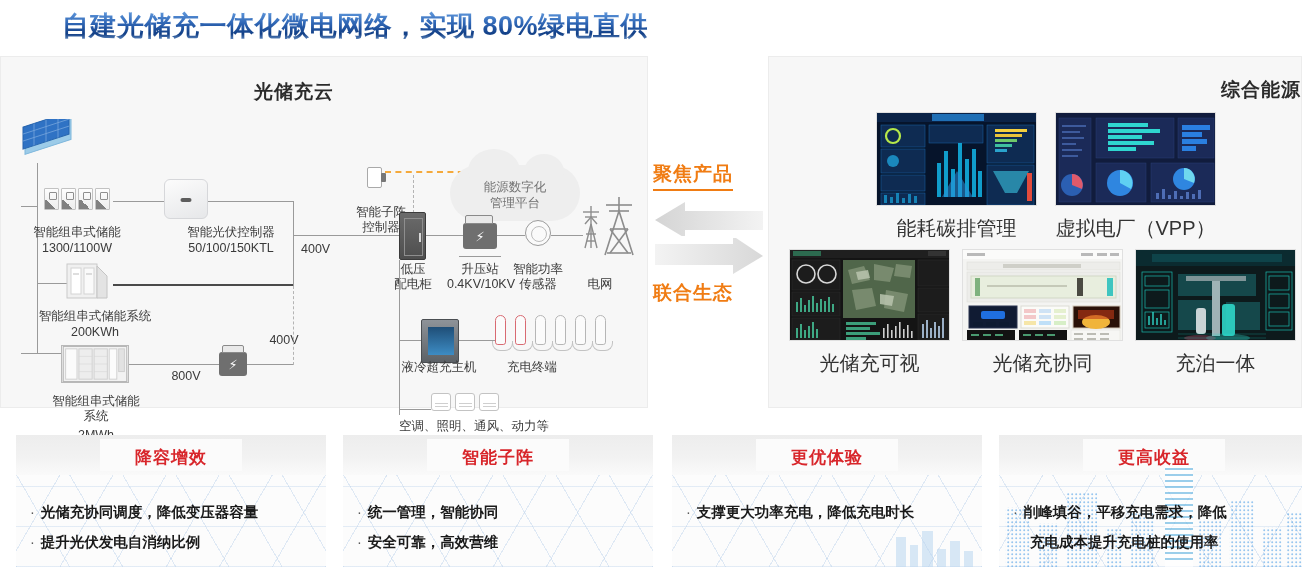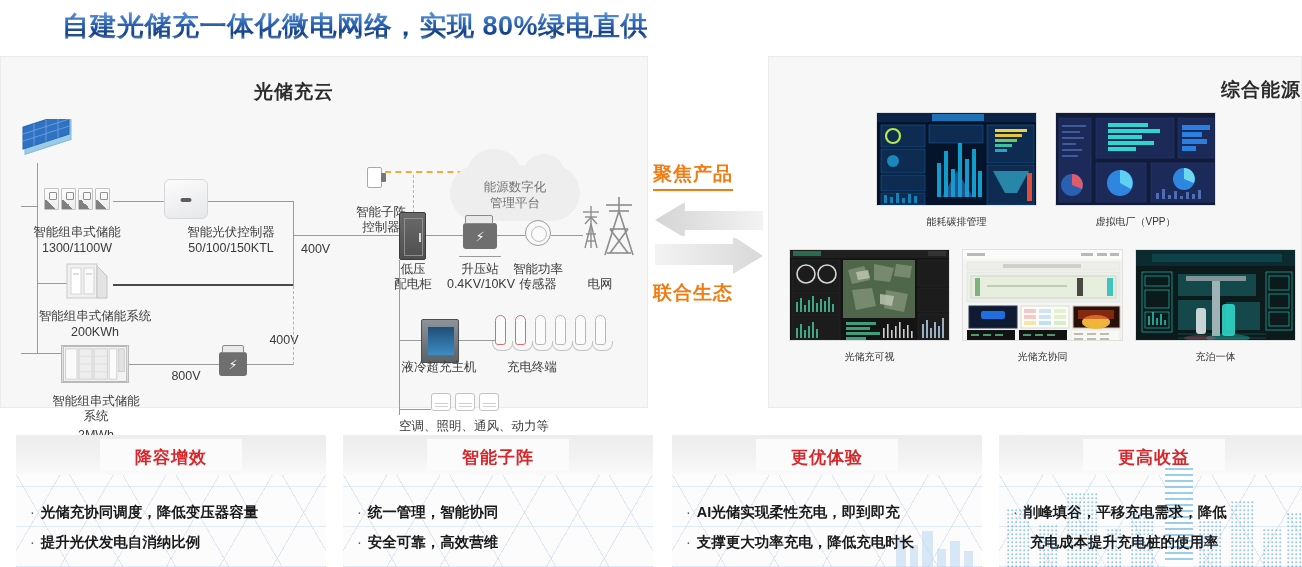--- a/index.html
+++ b/index.html
@@ -196,21 +196,21 @@
     position:absolute; font-size:19px; font-weight:bold; color:#f07c13;
     white-space:nowrap; letter-spacing:1px;
   }
   #cta1{ left:653px; top:161px; border-bottom:2px solid #f07c13; padding-bottom:2px;}
   #cta2{ left:653px; top:280px; }
   .arrow{ position:absolute; }
 
   
   .thumb{ position:absolute; border:1px solid #e0e0e0; overflow:hidden; }
   .thumb-cap{
-    position:absolute; text-align:center; font-size:10px; color:#333;
+    position:absolute; text-align:center; font-size:20px; color:#333;
     white-space:nowrap;
   }
 
   
   .card{
     position:absolute; top:435px; height:132px; width:310px;
     background:#fcfcfc; overflow:hidden;
   }
   #card1{ left:16px; }  #card2{ left:343px; }
   #card3{ left:672px; }  #card4{ left:999px; }
@@ -774,21 +774,20 @@
       <rect x="4" y="16" width="10" height="30"></rect>
         <rect x="18" y="24" width="8" height="22"></rect>
       <rect x="30" y="10" width="11" height="36"></rect>
         <rect x="45" y="28" width="9" height="18"></rect>
       <rect x="58" y="20" width="10" height="26"></rect>
         <rect x="72" y="30" width="9" height="16"></rect>
     </g>
   </svg>
   <h3>更优体验</h3>
   <ul>
-    <li><span class="dot">·</span><span>AI光储实现柔性充电，即到即充</span></li>
     <li><span class="dot">·</span><span>支撑更大功率充电，降低充电时长</span></li>
   </ul>
 </div>
 
 <div class="card" id="card4">
   <div class="hexbg"></div>
   <div class="topband"></div>
   <svg class="skyline" viewBox="0 0 310 118" preserveAspectRatio="none">
     <defs>
       <pattern id="dots" width="4" height="4" patternUnits="userSpaceOnUse">

